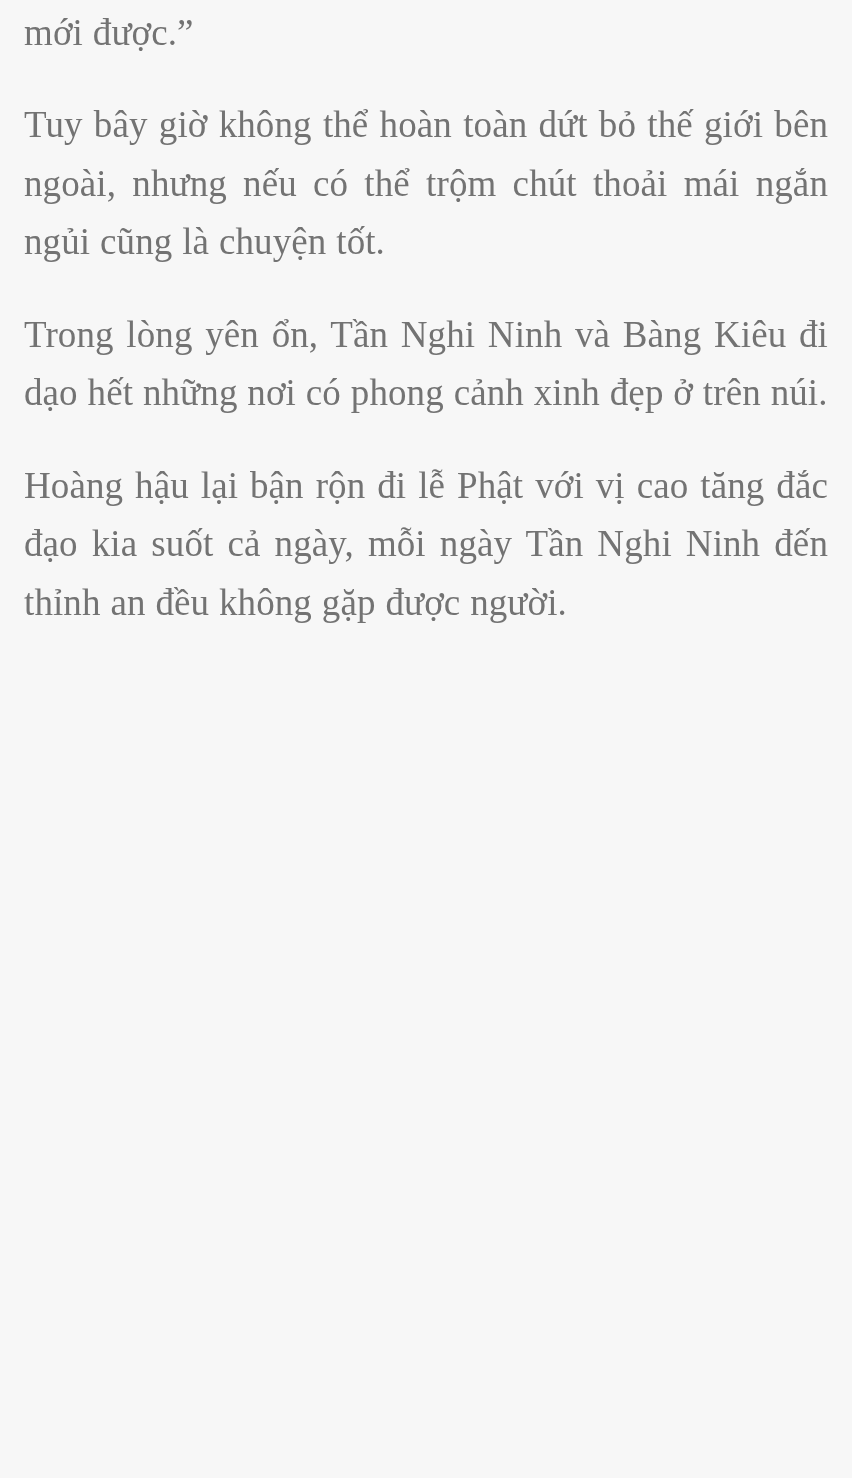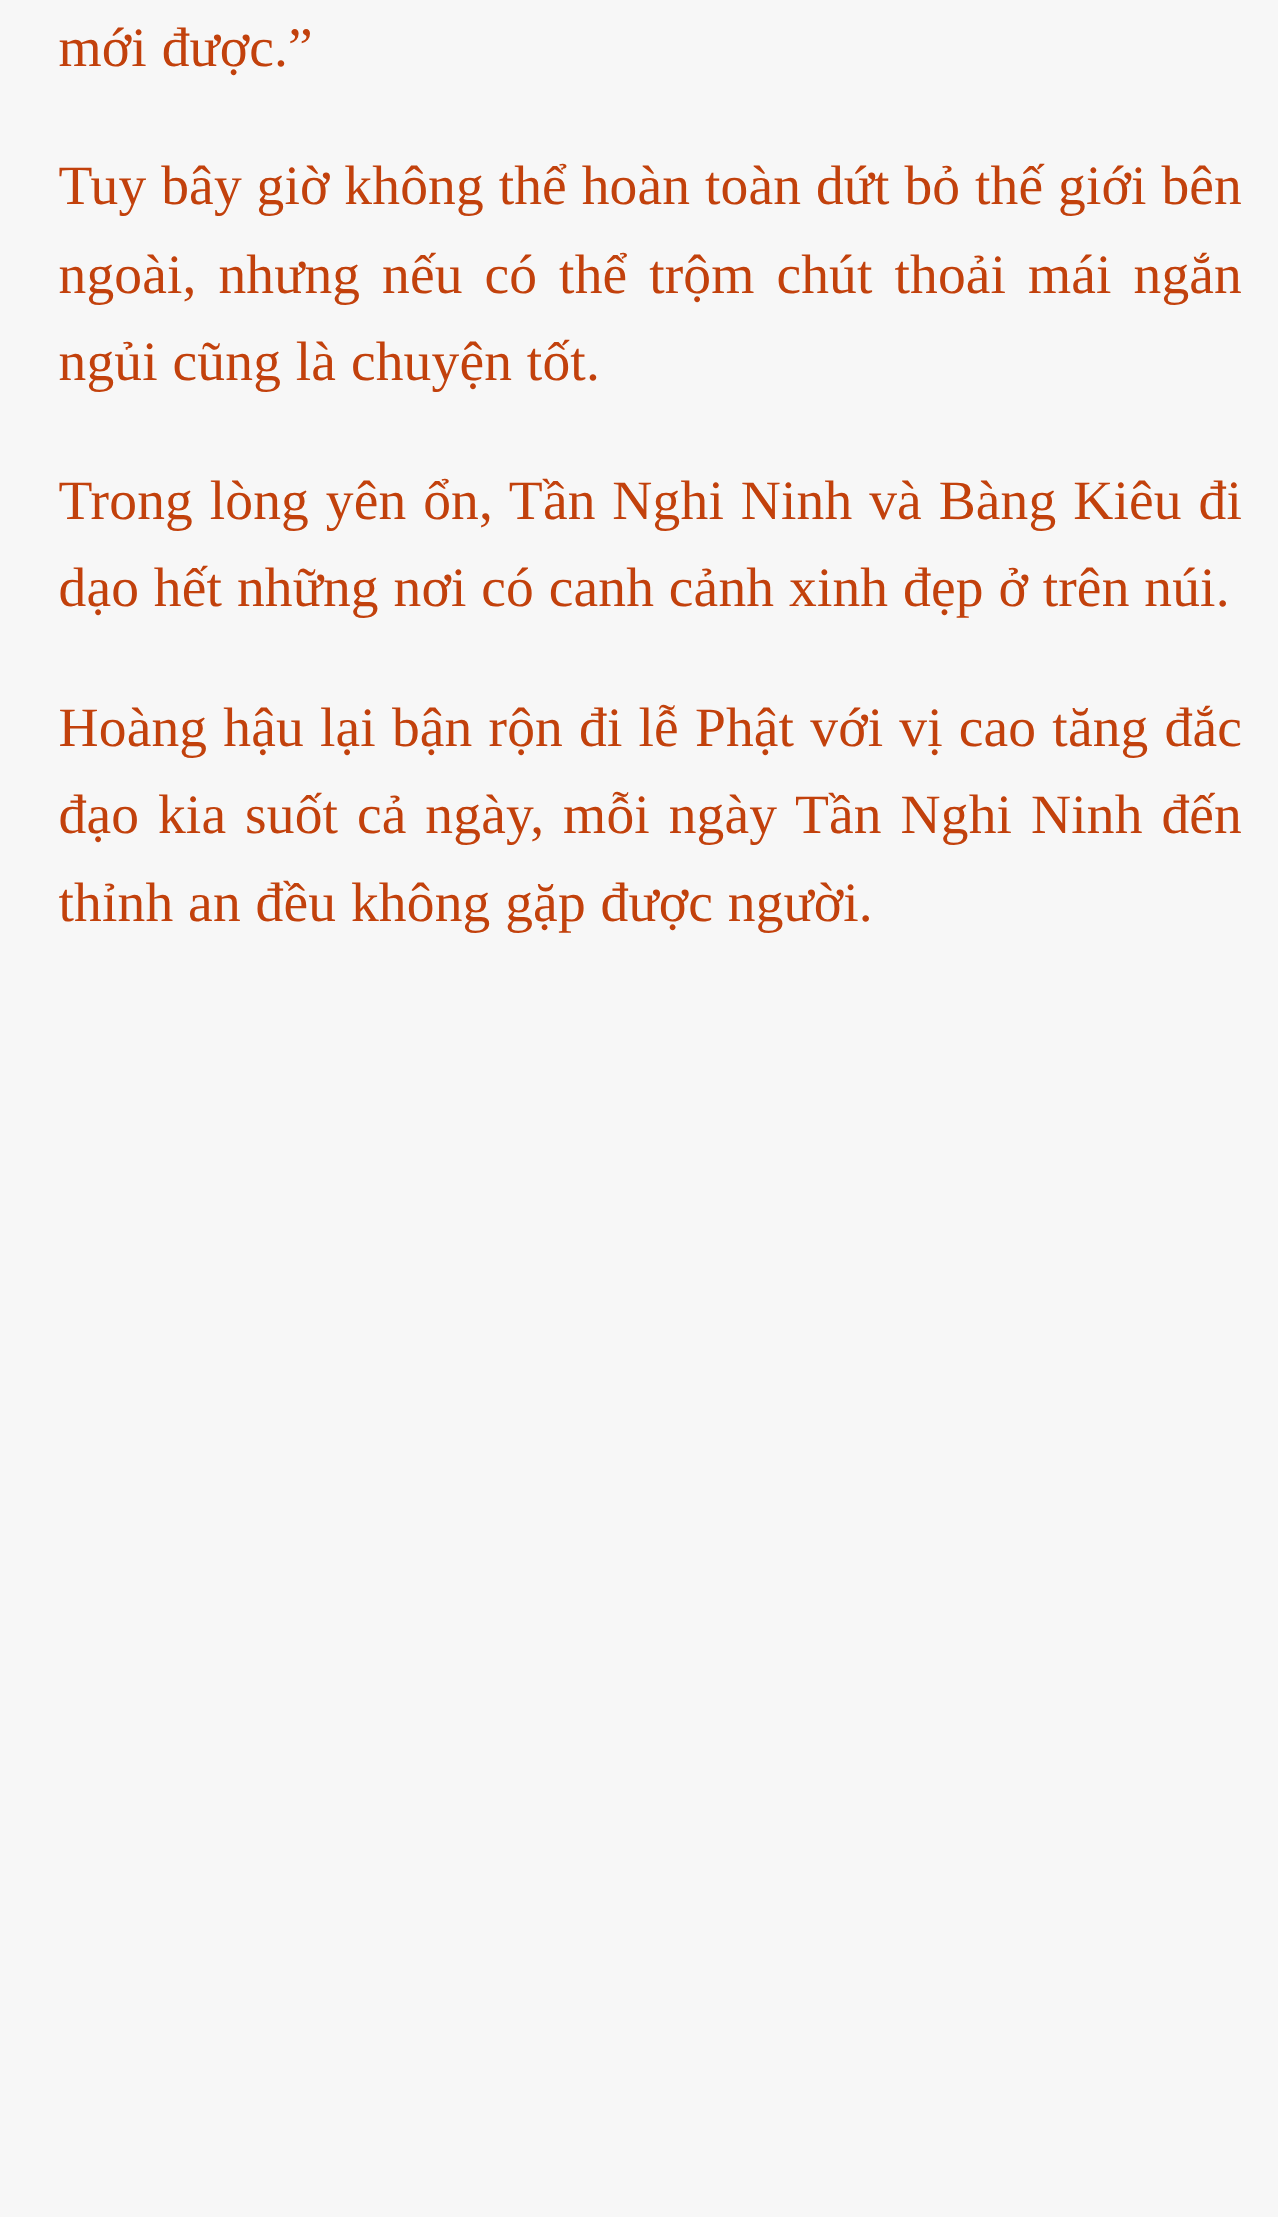--- a/index.html
+++ b/index.html
@@ -12,38 +12,38 @@
     min-height: 1478px;
     font-family: "Liberation Serif", "DejaVu Serif", serif;
   }
   .reader {
     box-sizing: border-box;
     width: 852px;
     padding: 0 24px;
     background: #f7f7f7;
   }
   .para {
-    color: #c2410c;
+    color: #737373;
     font-size: 37px;
     line-height: 1.58;
     text-align: justify;
     text-justify: inter-word;
-    margin: 0 0 34px 15px;
+    margin: 0 0 34px 0;
     letter-spacing: 0.1px;
     word-spacing: 0.5px;
   }
   .para.first {
     margin-top: 0;
     padding-top: 4px;
   }
   .para.last {
     margin-bottom: 0;
   }
 </style>
 </head>
 <body>
 
 <div class="reader">
   <p class="para first">mới được.”</p>
   <p class="para">Tuy bây giờ không thể hoàn toàn dứt bỏ thế giới bên ngoài, nhưng nếu có thể trộm chút thoải mái ngắn ngủi cũng là chuyện tốt.</p>
-  <p class="para">Trong lòng yên ổn, Tần Nghi Ninh và Bàng Kiêu đi dạo hết những nơi có canh cảnh xinh đẹp ở trên núi.</p>
+  <p class="para">Trong lòng yên ổn, Tần Nghi Ninh và Bàng Kiêu đi dạo hết những nơi có phong cảnh xinh đẹp ở trên núi.</p>
   <p class="para">Hoàng hậu lại bận rộn đi lễ Phật với vị cao tăng đắc đạo kia suốt cả ngày, mỗi ngày Tần Nghi Ninh đến thỉnh an đều không gặp được người.</p>
 </div>
 
 </body></html>

